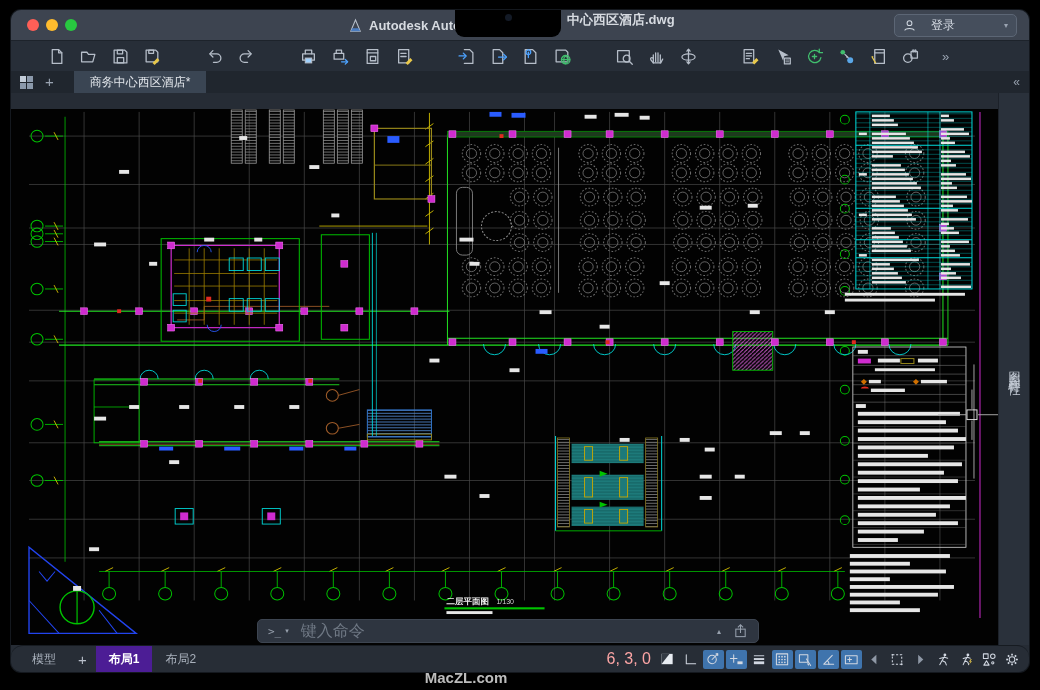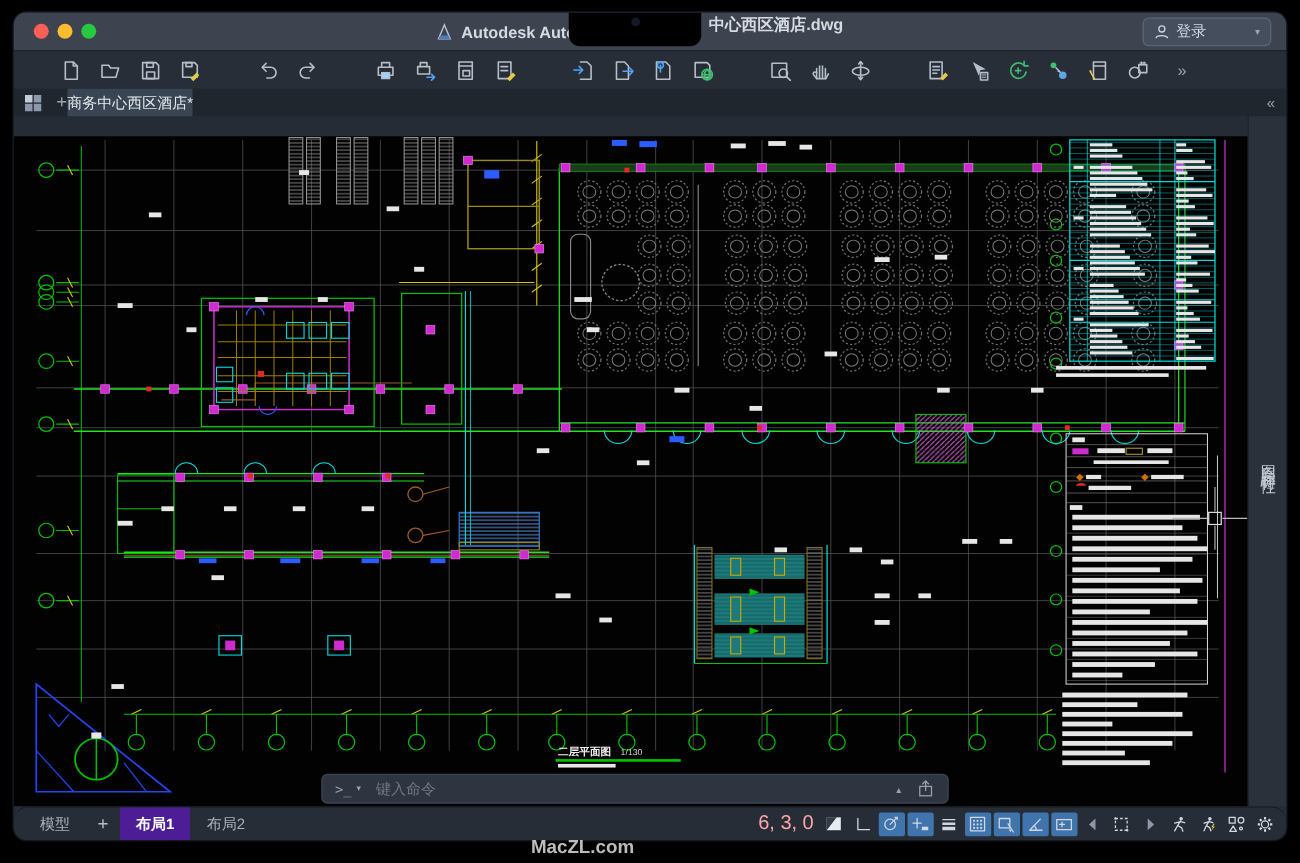--- a/index.html
+++ b/index.html
@@ -8,51 +8,51 @@
     background:#262c35;overflow:hidden;display:flex;flex-direction:column;box-shadow:0 0 0 1px #14181e;}
   
   .titlebar{position:relative;height:30px;background:#3d4450;flex:none;}
   .lights{position:absolute;left:16px;top:9px;display:flex;gap:7px;}
   .light{width:12px;height:12px;border-radius:50%;}
   .t-left{position:absolute;left:337px;top:0;height:30px;display:flex;align-items:center;gap:6px;}
   .t-right{position:absolute;left:556px;top:0;height:19px;display:flex;align-items:center;}
   .title-txt{font-size:13px;font-weight:bold;color:#d7dbe1;white-space:nowrap;}
   .notch{position:absolute;left:444px;top:0;width:106px;height:27px;background:#000;border-radius:0 0 9px 9px;}
   .cam{position:absolute;left:50px;top:4px;width:7px;height:7px;border-radius:50%;background:#131a26;}
-  .login{position:absolute;right:12px;top:4px;height:21px;display:flex;align-items:center;gap:5px;
+  .login{position:absolute;right:12px;top:4px;height:21px;display:flex;align-items:center;gap:15px;
     padding:0 8px;border:1px solid #5c6675;border-radius:5px;background:#454e5c;cursor:default;}
   .login span{font-size:12px;color:#d3d9e1;}
   .login .dd{font-size:8px;color:#9aa3b1;margin-left:34px;}
   
   .toolbar{height:30px;background:#272e38;border-top:1px solid #1d232b;display:flex;align-items:center;flex:none;}
   .tb-group{display:flex;gap:13px;margin-left:43px;}
   .tb-group:first-child{margin-left:36px;}
   .tb-icon{width:19px;height:18px;display:flex;align-items:center;justify-content:center;}
   .tb-overflow{margin-left:22px;color:#9aa4b2;font-size:13px;letter-spacing:-2px;}
   
   .tabbar{height:22px;background:#20262e;display:flex;align-items:center;flex:none;}
   .grid-ic{margin-left:9px;width:13px;height:13px;display:grid;grid-template-columns:6px 6px;grid-template-rows:6px 6px;gap:1px;}
   .grid-ic i{background:#8b99ab;}
   .grid-ic i:nth-child(1){background:#c2ccd8;}
   .tab-plus{color:#9aa4b2;font-size:15px;margin-left:12px;line-height:20px;}
-  .doc-tab{margin-left:0;height:22px;background:#3a4553;color:#e3e7ec;font-size:12px;
-    display:flex;align-items:center;padding:0 0;white-space:nowrap;}
+  .doc-tab{margin-left:20px;height:22px;background:#3a4553;color:#e3e7ec;font-size:12px;
+    display:flex;align-items:center;padding:0 16px;white-space:nowrap;}
   .collapse{margin-left:auto;margin-right:9px;color:#97a1ae;font-size:12px;}
   
   .main{flex:1;display:flex;min-height:0;}
   .canvas{flex:1;position:relative;background:#020202;overflow:hidden;margin-top:16px;}
   .canvas svg.plan{position:absolute;left:0;top:0;width:100%;height:100%;}
   .palette{width:30px;background:#2a313b;border-left:1px solid #1c2129;display:flex;align-items:center;justify-content:center;flex:none;}
   .palette .vtxt{writing-mode:vertical-rl;font-size:12px;color:#c3cad4;letter-spacing:3px;}
   
   .cmdbar{position:absolute;left:246px;bottom:2px;width:502px;height:24px;background:#2e3540;
     border:1px solid #3d4551;border-radius:5px;display:flex;align-items:center;box-sizing:border-box;}
   .cmd-prompt{font-family:"DejaVu Sans Mono",monospace;font-size:11px;color:#97a0ad;margin-left:10px;}
   .cmd-dd{font-size:7px;color:#97a0ad;margin-left:4px;}
-  .cmd-ph{font-size:12px;color:#6f7884;margin-left:12px;}
+  .cmd-ph{font-size:16px;color:#6f7884;margin-left:12px;}
   .cmd-up{margin-left:auto;font-size:8px;color:#97a0ad;}
   .cmd-share{margin:0 10px 0 12px;width:15px;height:16px;}
   
   .statusbar{height:26px;background:#272d36;border-top:1px solid #161b21;display:flex;align-items:center;flex:none;border-radius:12px;}
   .sb-tab{height:26px;display:flex;align-items:center;padding:0 13px;font-size:12px;color:#a9b1bc;}
   .sb-tab.first{margin-left:8px;}
   .sb-tab.active{background:#4c1d95;color:#fff;font-weight:bold;}
   .sb-plus{padding:0 9px;font-size:15px;color:#b8bfca;}
   .coords{font-size:16px;color:#fca5a5;margin-left:auto;margin-right:6px;white-space:nowrap;}
   .st-icons{display:flex;align-items:center;gap:2px;margin-right:6px;}

